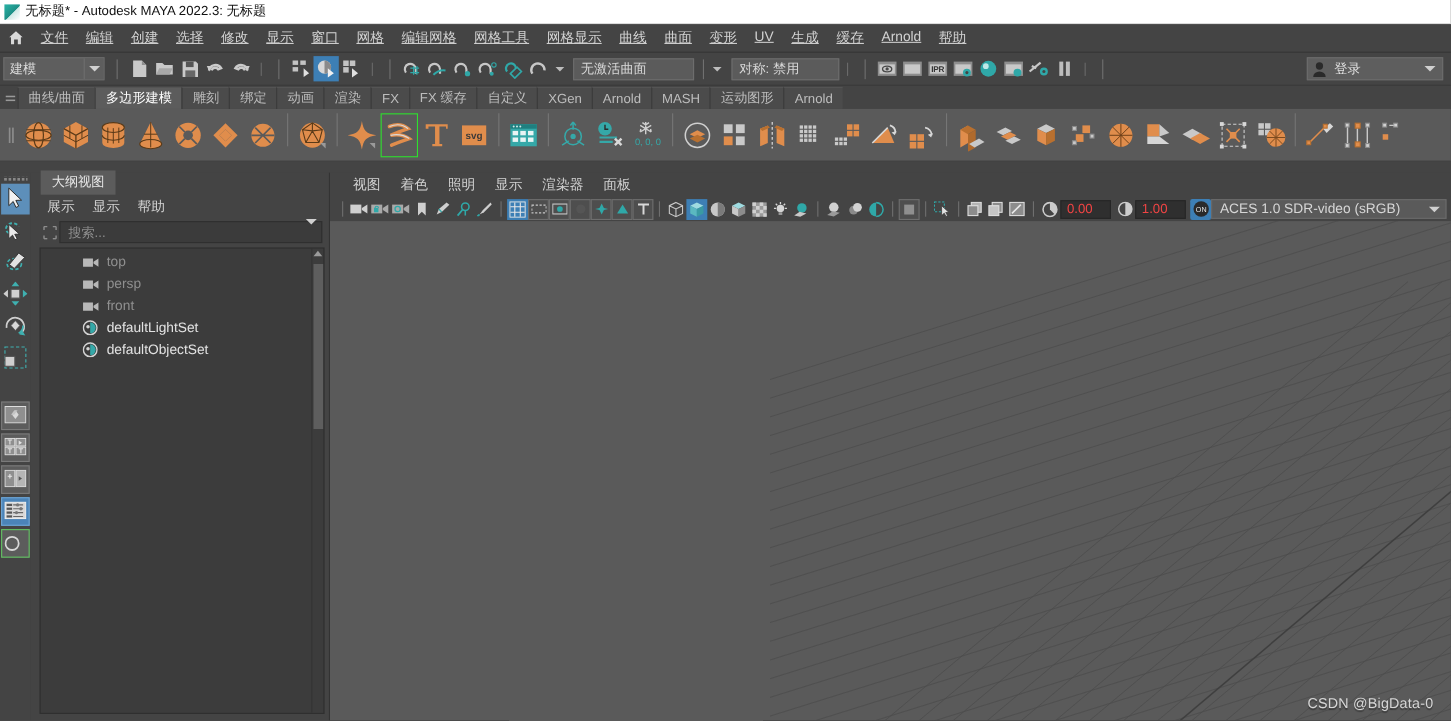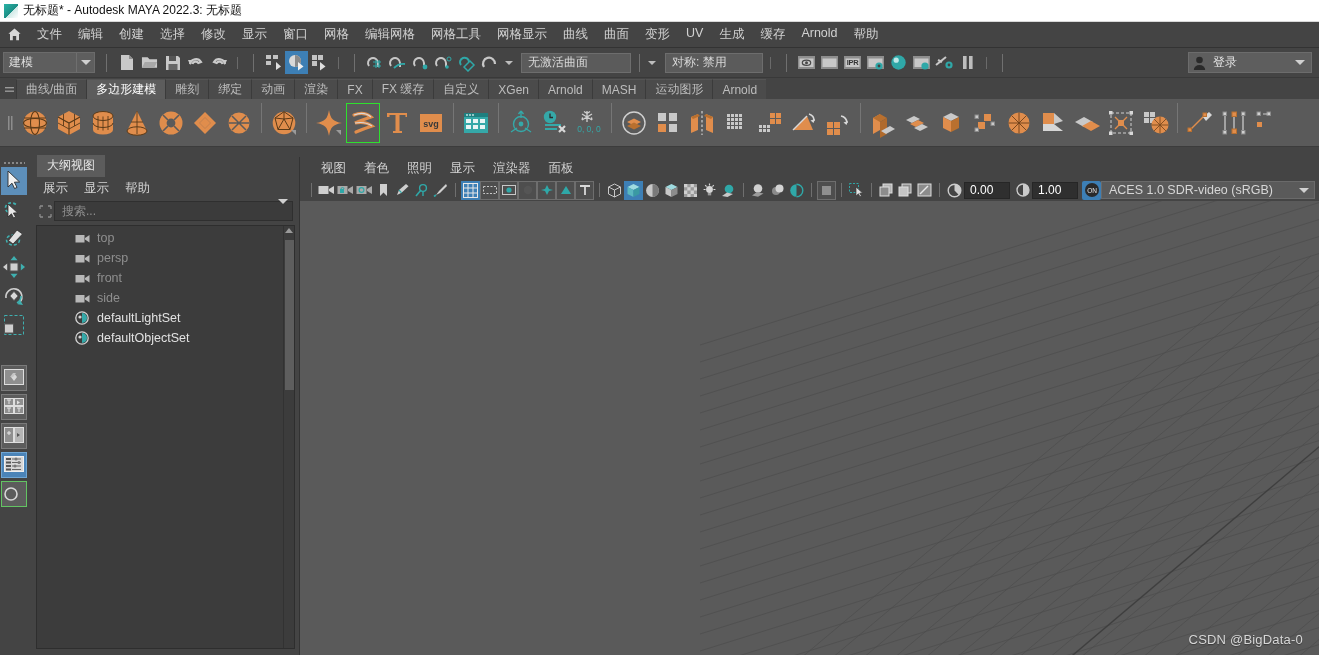--- a/index.html
+++ b/index.html
@@ -17,21 +17,21 @@
   }
   #titlebar .app-icon {
     width: 14px; height: 14px; margin-right: 5px; flex: 0 0 auto; position: relative;
     background: linear-gradient(135deg,#2ab3a6 0%, #1d8f86 55%, #cfe9e6 56%, #ffffff 100%);
   }
   #titlebar .title-text { font-size: 12px; color: #111; white-space: nowrap; }
 
   
   #menubar {
     height: 26px; background: #444444; display: flex; align-items: center;
-    padding-left: 3px; border-bottom: 1px solid #333;
+    padding-left: 3px; border-bottom: 1px solid #333; text-decoration: underline;
   }
   #menubar .home-icon {
     width: 22px; height: 22px; display: flex; align-items: center; justify-content: center;
     margin-right: 4px;
   }
   #menubar .mi {
     padding: 2px 8px; color: #d2d2d2; font-size: 12.5px; white-space: nowrap; cursor: default;
   }
 
   
@@ -165,21 +165,21 @@
   #vp-toolbar {
     height: 22px; display: flex; align-items: center; padding-left: 6px; gap: 0;
     background: #444444; overflow: hidden;
   }
   .vt { width: 19px; height: 19px; display:flex; align-items:center; justify-content:center; flex:0 0 auto;}
   .vt.on { background: #3d7fb5; }
   .vt.framed { border: 1px solid #6e6e6e; background: #4e4e4e; }
   .vsep { width:1px; height:14px; background:#6f6f6f; margin:0 5px; flex:0 0 auto;}
   .numfield {
     height: 17px; min-width: 46px; background: #2f2f2f; border: 1px solid #262626;
-    color: #ffffff; font-size: 12px; display:flex; align-items:center; justify-content:flex-start;
+    color: #ef4444; font-size: 12px; display:flex; align-items:center; justify-content:flex-start;
     padding: 0 5px; flex: 0 0 auto;
   }
   .cmbox {
     height: 18px; flex: 1; min-width: 0; background: #5a5a5a; border: 1px solid #6a6a6a;
     display: flex; align-items: center; padding-left: 7px; color: #d6d6d6; font-size: 12.5px;
     margin-right: 4px;
   }
   .cmbox .arw2 { margin-left: auto; width: 20px; display:flex; align-items:center; justify-content:center; }
   #viewport { flex: 1; position: relative; background: #5a5a5a; overflow: hidden; }
   #viewport svg { position: absolute; left: 0; top: 0; }
@@ -937,29 +937,20 @@
               <span class="nm">persp</span>
             </div>
             <div class="ol-row dim">
               <span class="oi">
                 <svg width="15" height="11" viewBox="0 0 15 11">
                   <rect x="0.5" y="2" width="9" height="7.5" fill="#b8b8b8"></rect>
                   <path d="M10 5 L14.5 2 L14.5 9.5 L10 6.5 Z" fill="#b8b8b8"></path>
                 </svg>
               </span>
               <span class="nm">front</span>
-            </div>
-            <div class="ol-row dim">
-              <span class="oi">
-                <svg width="15" height="11" viewBox="0 0 15 11">
-                  <rect x="0.5" y="2" width="9" height="7.5" fill="#b8b8b8"></rect>
-                  <path d="M10 5 L14.5 2 L14.5 9.5 L10 6.5 Z" fill="#b8b8b8"></path>
-                </svg>
-              </span>
-              <span class="nm">side</span>
             </div>
             <div class="ol-row bright">
               <span class="oi">
                 <svg width="14" height="14" viewBox="0 0 14 14">
                   <circle cx="7" cy="7" r="6.2" fill="none" stroke="#d4d4d4" stroke-width="1.3"></circle>
                   <path d="M7 2 a5 5 0 0 1 0 10 Z" fill="#35a8a8"></path>
                   <circle cx="5" cy="6" r="1.6" fill="#d4d4d4"></circle>
                 </svg>
               </span>
               <span class="nm">defaultLightSet</span>

